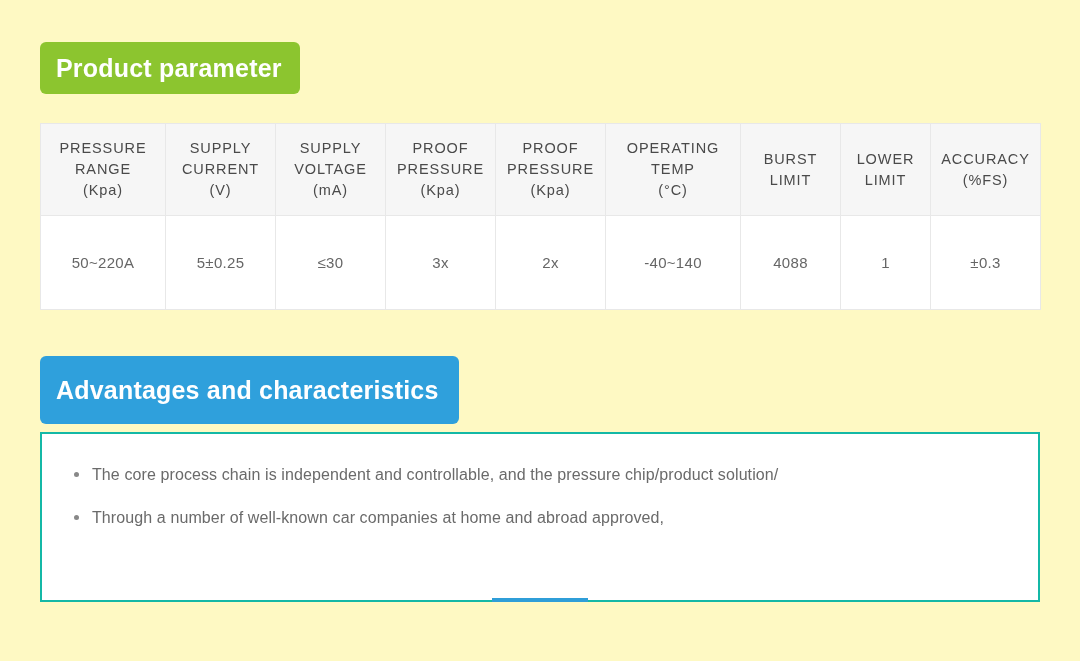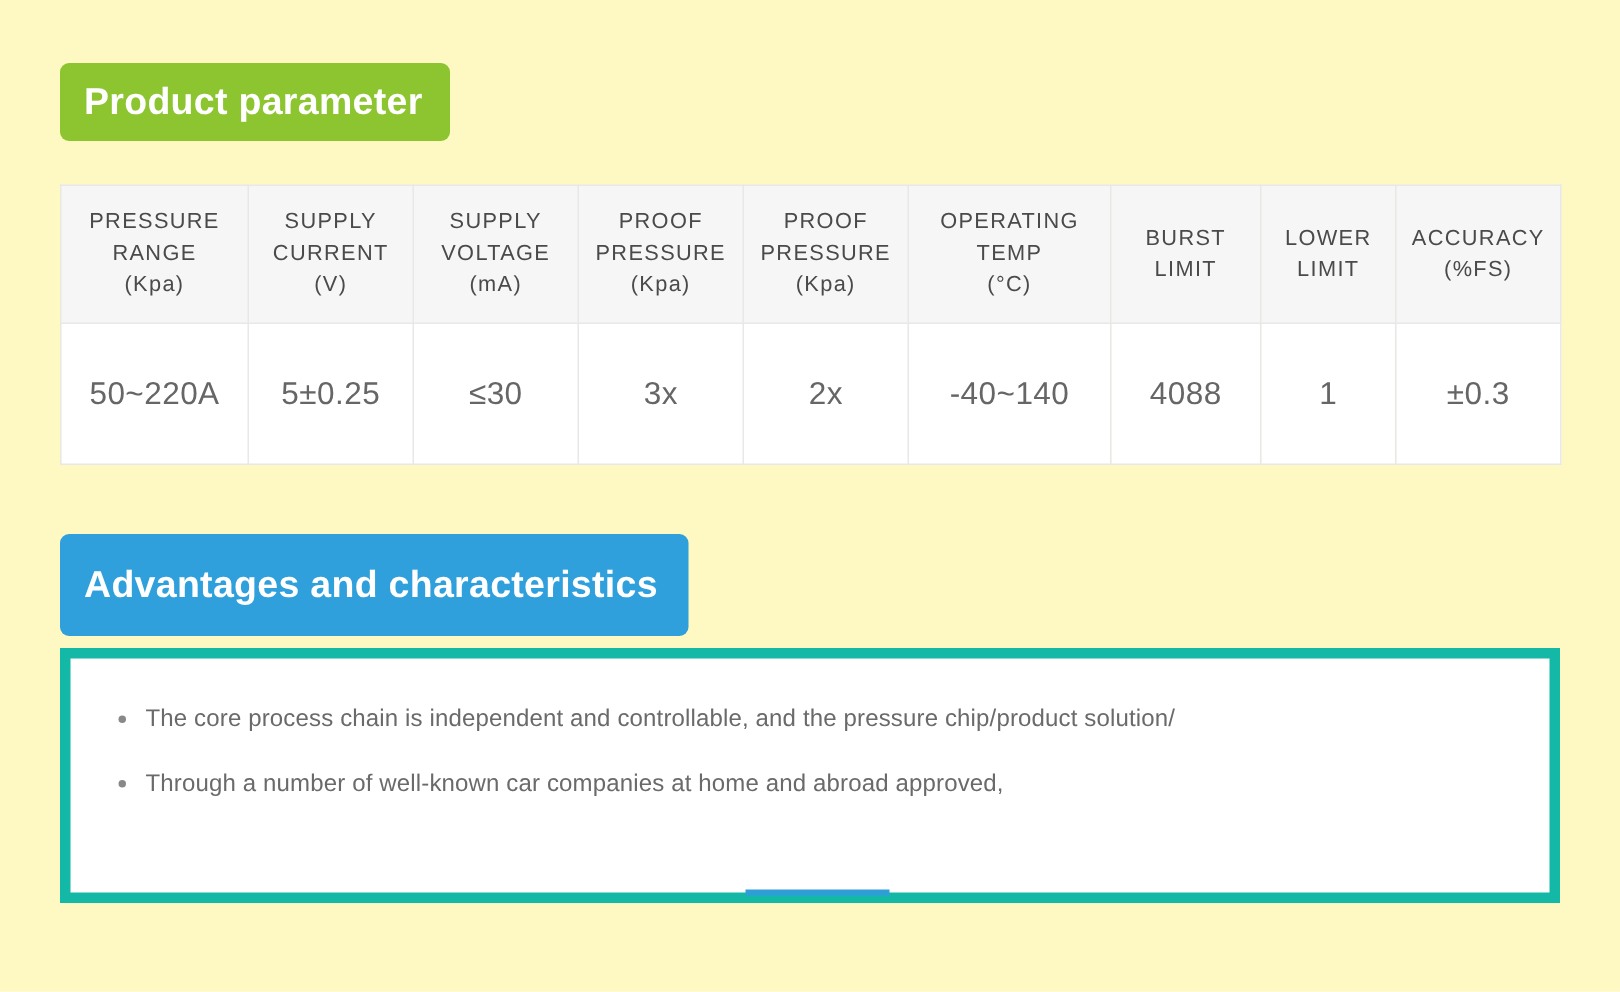--- a/index.html
+++ b/index.html
@@ -75,35 +75,35 @@
     color: #4a4a4a;
     font-size: 14.5px;
     letter-spacing: 0.9px;
     line-height: 21px;
     height: 92px;
     padding: 6px 4px;
   }
   table.param-table tbody td {
     background: #ffffff;
     color: #666666;
-    font-size: 21px;
+    font-size: 15px;
     letter-spacing: 0.3px;
     height: 94px;
     padding: 6px 4px;
   }
   .hdr-line { display: block; }
 
   
   .adv-card {
     position: absolute;
     left: 40px;
     top: 432px;
     width: 1000px;
     height: 170px;
-    border: 7px solid #14b8a6;
+    border: 2px solid #14b8a6;
     background: #ffffff;
     box-sizing: border-box;
   }
   .adv-list {
     margin: 0;
     padding: 26px 30px 0 30px;
     list-style: none;
   }
   .adv-item {
     position: relative;

